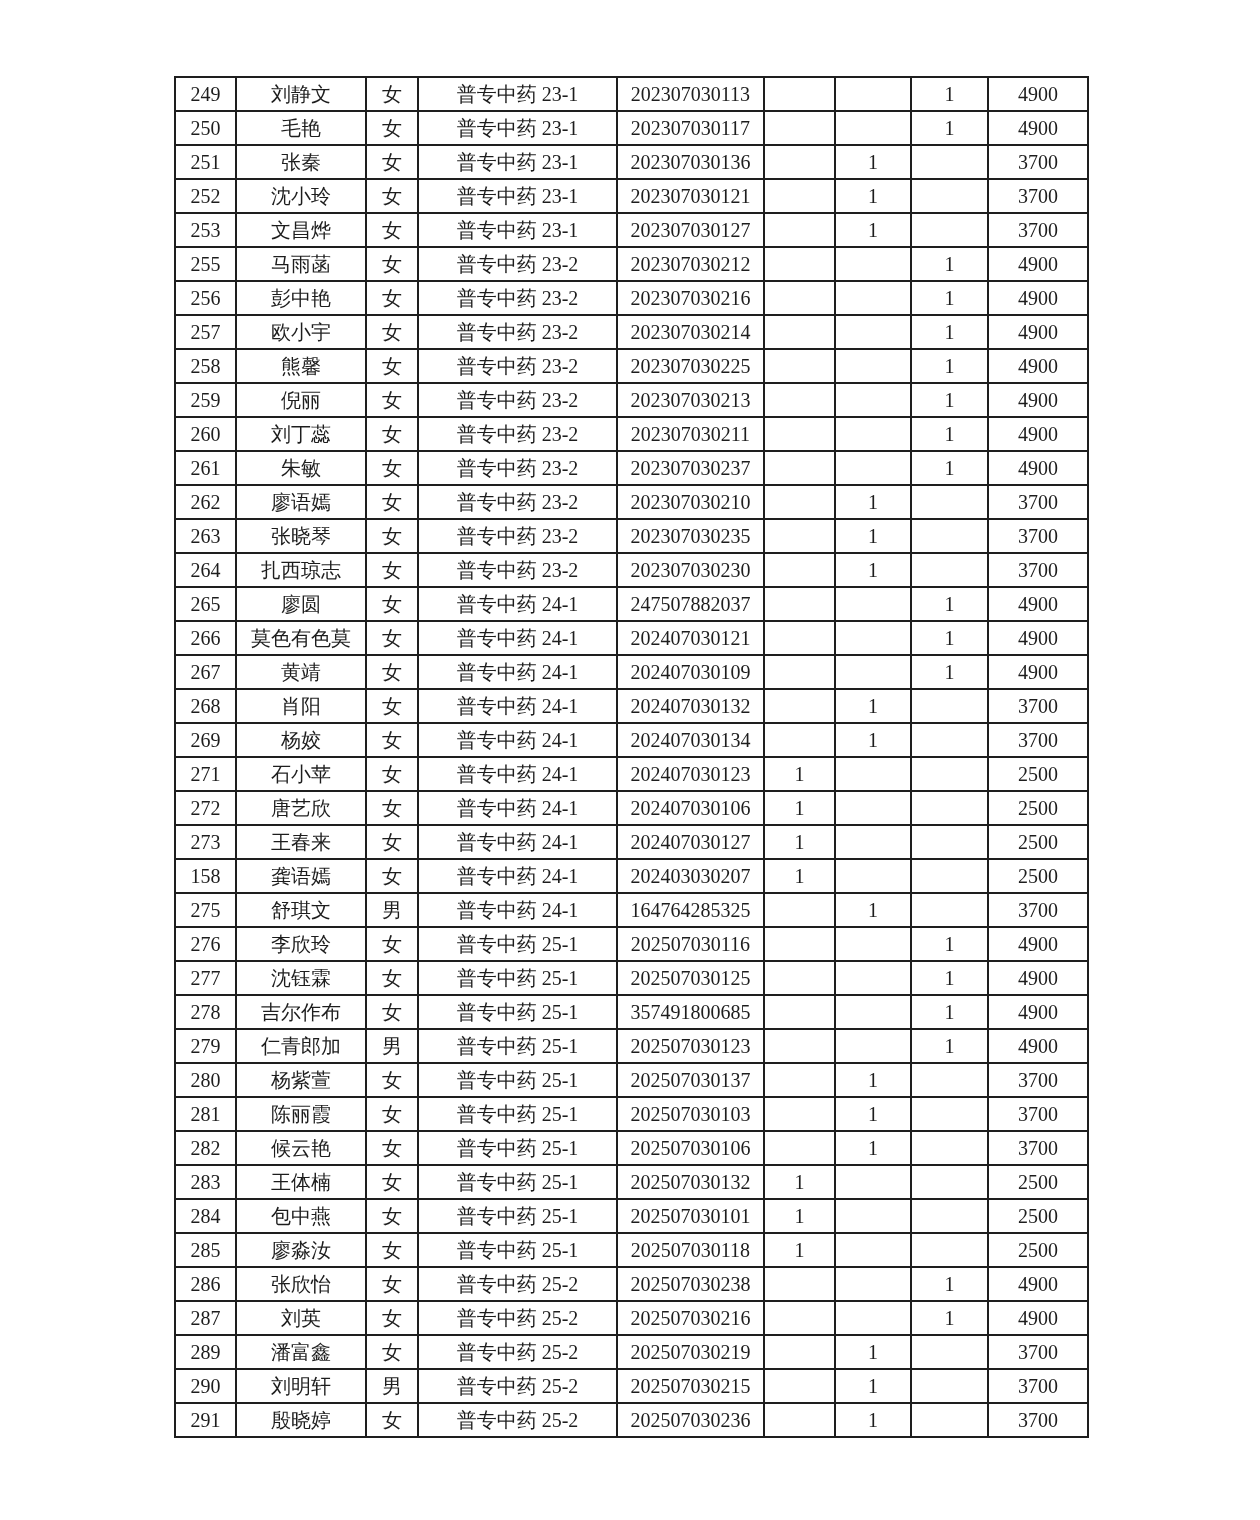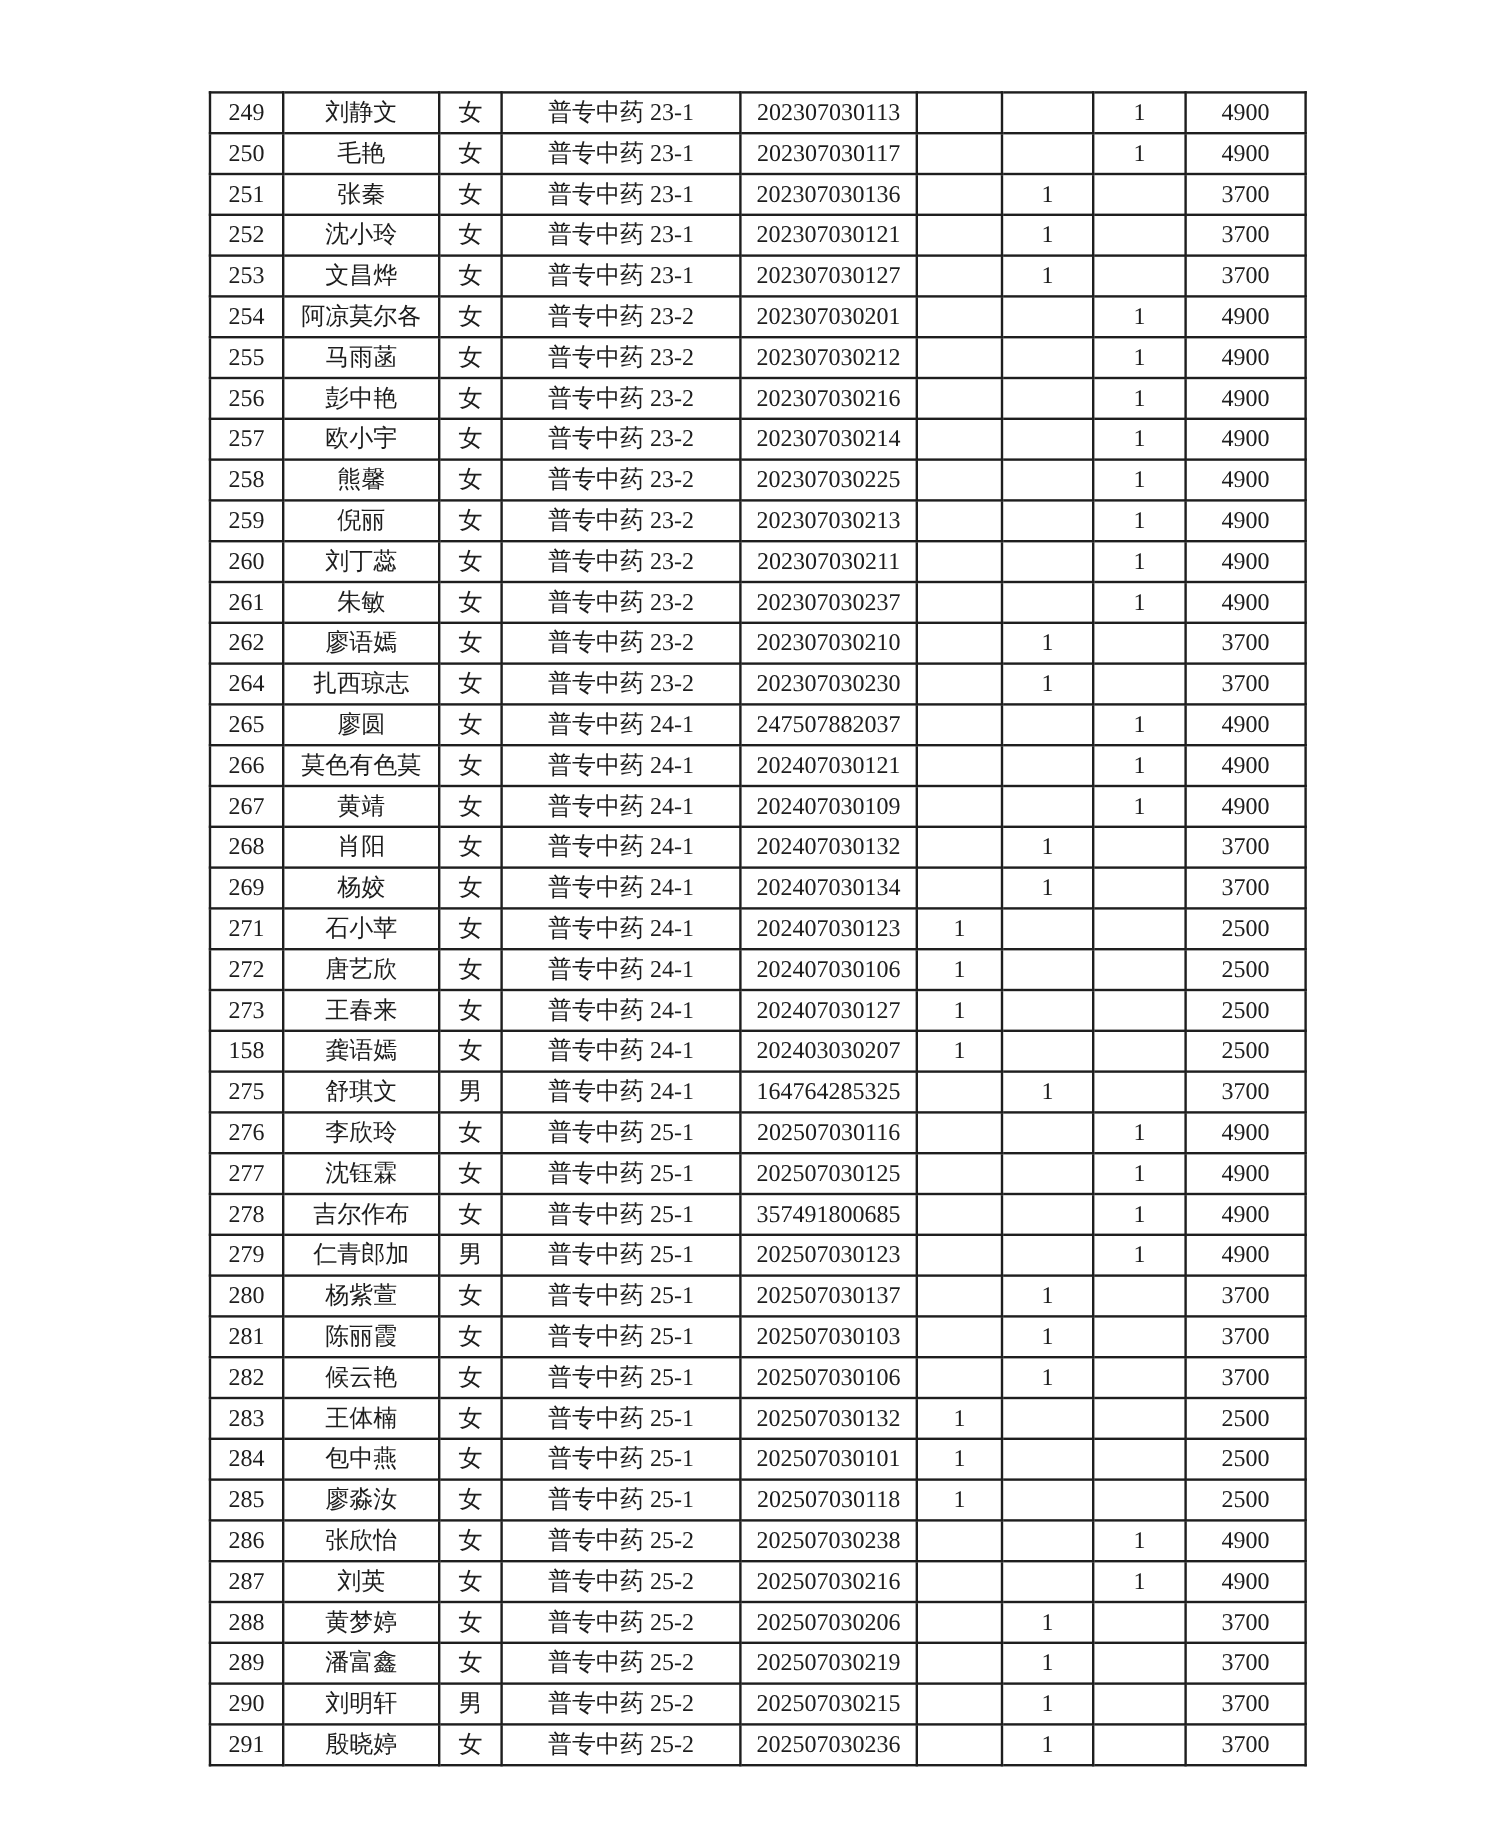--- a/index.html
+++ b/index.html
@@ -105,31 +105,20 @@
           <td>文昌烨</td>
           <td>女</td>
           <td>普专中药 23-1</td>
           <td>202307030127</td>
           <td></td>
           <td>1</td>
           <td></td>
           <td>3700</td>
         </tr>
         <tr>
-          <td>254</td>
-          <td>阿凉莫尔各</td>
-          <td>女</td>
-          <td>普专中药 23-2</td>
-          <td>202307030201</td>
-          <td></td>
-          <td></td>
-          <td>1</td>
-          <td>4900</td>
-        </tr>
-        <tr>
           <td>255</td>
           <td>马雨菡</td>
           <td>女</td>
           <td>普专中药 23-2</td>
           <td>202307030212</td>
           <td></td>
           <td></td>
           <td>1</td>
           <td>4900</td>
         </tr>
@@ -198,20 +187,31 @@
           <td></td>
           <td>1</td>
           <td>4900</td>
         </tr>
         <tr>
           <td>262</td>
           <td>廖语嫣</td>
           <td>女</td>
           <td>普专中药 23-2</td>
           <td>202307030210</td>
+          <td></td>
+          <td>1</td>
+          <td></td>
+          <td>3700</td>
+        </tr>
+        <tr>
+          <td>263</td>
+          <td>张晓琴</td>
+          <td>女</td>
+          <td>普专中药 23-2</td>
+          <td>202307030235</td>
           <td></td>
           <td>1</td>
           <td></td>
           <td>3700</td>
         </tr>
         <tr>
           <td>264</td>
           <td>扎西琼志</td>
           <td>女</td>
           <td>普专中药 23-2</td>
@@ -455,31 +455,20 @@
         <tr>
           <td>287</td>
           <td>刘英</td>
           <td>女</td>
           <td>普专中药 25-2</td>
           <td>202507030216</td>
           <td></td>
           <td></td>
           <td>1</td>
           <td>4900</td>
-        </tr>
-        <tr>
-          <td>288</td>
-          <td>黄梦婷</td>
-          <td>女</td>
-          <td>普专中药 25-2</td>
-          <td>202507030206</td>
-          <td></td>
-          <td>1</td>
-          <td></td>
-          <td>3700</td>
         </tr>
         <tr>
           <td>289</td>
           <td>潘富鑫</td>
           <td>女</td>
           <td>普专中药 25-2</td>
           <td>202507030219</td>
           <td></td>
           <td>1</td>
           <td></td>

